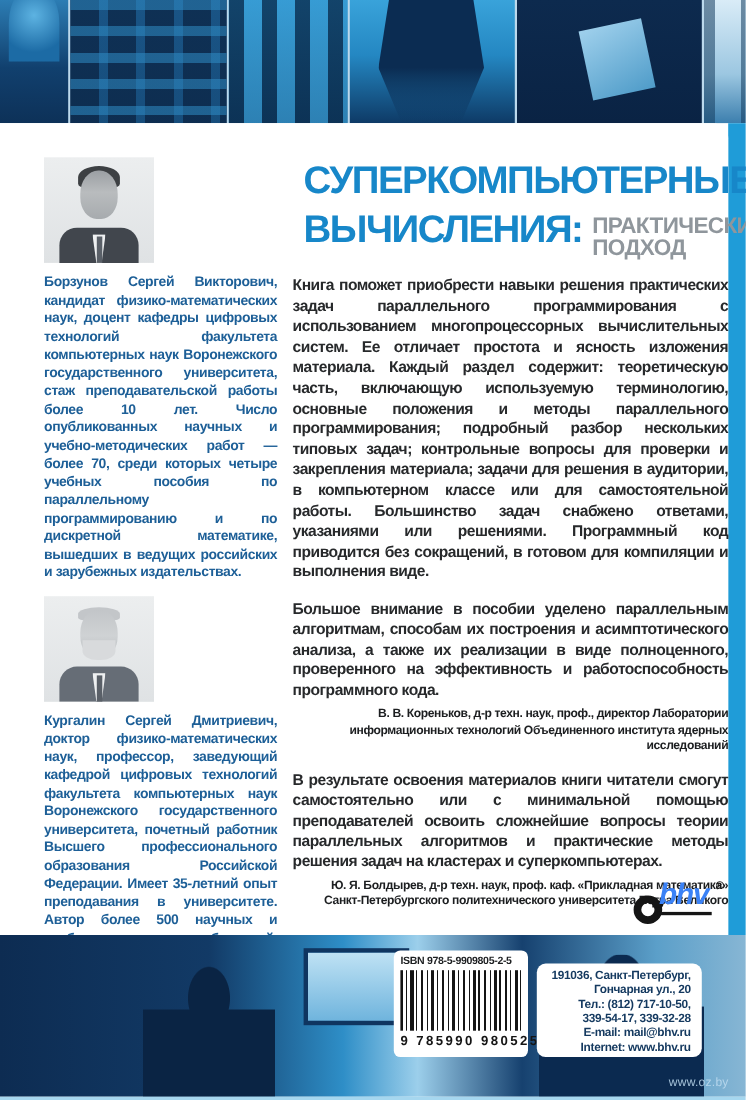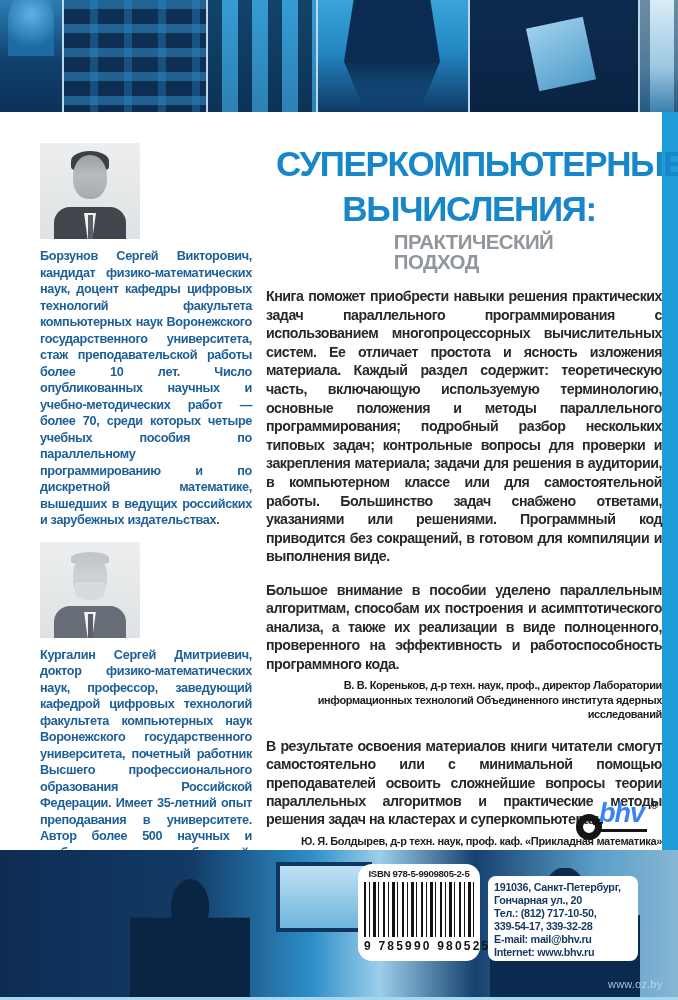--- a/index.html
+++ b/index.html
@@ -60,21 +60,21 @@
   .portrait.elder .shoulders { background:#666d76; }
   .bio { margin-top:9px; color:#1d5f97; font-size:12.7px; line-height:16.5px;
          font-weight:bold; letter-spacing:-0.35px; text-align:justify; }
   .bio .bio-name { color:#1d5f97; }
   .portrait.second { margin-top:13px; }
 
   
   .right-col { position:absolute; left:266px; top:34px; width:396px; }
   .title-row { line-height:36px;margin-left:10px; }
   .title-main { color:#1787c9; font-weight:bold; font-size:35px; letter-spacing:-1.4px; }
-  .title-line2 { display:flex; align-items:center; margin-top:2px;flex-direction:column; }
+  .title-line2 { display:flex; align-items:flex-start; margin-top:2px; }
   .subtitle { color:#8f969c; font-weight:bold; font-size:20.5px; line-height:20px;
               letter-spacing:-0.6px; margin-left:9px; margin-top:5px; }
   .body-par { margin-top:15px; color:#27292b; font-size:14.2px; line-height:18.6px;
               font-weight:bold; letter-spacing:-0.45px; text-align:justify; }
   .review-par { margin-top:15px; color:#27292b; font-size:14.2px; line-height:18.4px;
               font-weight:bold; letter-spacing:-0.45px; text-align:justify; }
   .review-author { margin-top:5px; color:#1c1e20; font-size:11px; line-height:14.6px;
               font-weight:bold; letter-spacing:-0.35px; text-align:right; }
 
   
@@ -95,34 +95,34 @@
                  linear-gradient(180deg, rgba(10,36,68,0) 34%, #0a2444 35%); }
   .bs-fig2 { position:absolute; left:490px; top:18px; width:150px; height:129px;
       background:radial-gradient(ellipse at 50% 22%, #0b2a50 0 20%, rgba(11,42,80,0) 21%),
                  linear-gradient(180deg, rgba(11,42,80,0) 36%, #0b2a50 37%); }
   .bs-window { position:absolute; left:276px; top:12px; width:96px; height:70px;
       background:linear-gradient(180deg,#bfe2f4,#6fb4dd); border:4px solid #0f3560; }
   .bottom-line { position:absolute; left:0; top:997px; width:678px; height:3px; background:#a6d7ef; }
 
   
   .barcode-box { position:absolute; left:358px; top:864px; width:122px; height:97px;
-      background:#fff; border-radius:14px; padding:4px 6px 3px; text-align:center; }
+      background:#fff; border-radius:6px; padding:4px 6px 3px; text-align:left; }
   .isbn { font-size:9.6px; font-weight:bold; color:#1c1e20; letter-spacing:-0.3px; white-space:nowrap; }
   .bars { margin-top:3px; height:55px;
       background:
         repeating-linear-gradient(90deg,#141414 0 2px,transparent 2px 5px,#141414 5px 6px,transparent 6px 9px,#141414 9px 12px,transparent 12px 14px,#141414 14px 15px,transparent 15px 19px);
       }
   .barcode-digits { margin-top:2px; font-size:12px; font-weight:bold; color:#141414;
       letter-spacing:2.2px; white-space:nowrap; }
 
   
   .address-box { position:absolute; left:488px; top:876px; width:150px; height:85px;
       background:#fff; border-radius:8px; padding:5px 10px 0 6px; }
   .address-line { font-size:10.8px; line-height:13.1px; font-weight:bold; color:#14395f;
-      letter-spacing:-0.3px; white-space:nowrap; }
+      letter-spacing:-0.3px; text-align:right; white-space:nowrap; }
 
   .watermark { position:absolute; left:608px; top:978px; font-size:11px; color:rgba(190,220,240,.85);
       letter-spacing:0.2px; }
 </style>
 </head>
 <body>
 
 <div class="page">
 
   <div class="top-strip">

